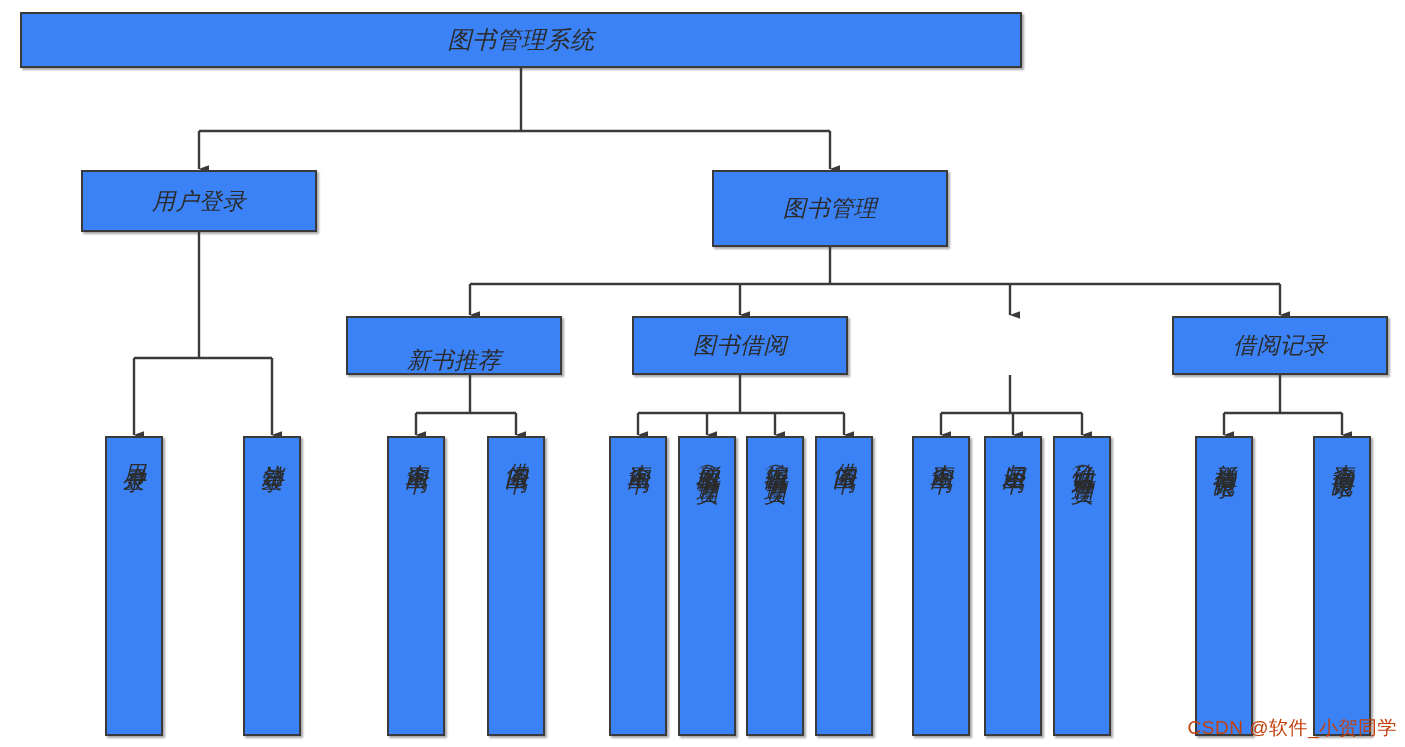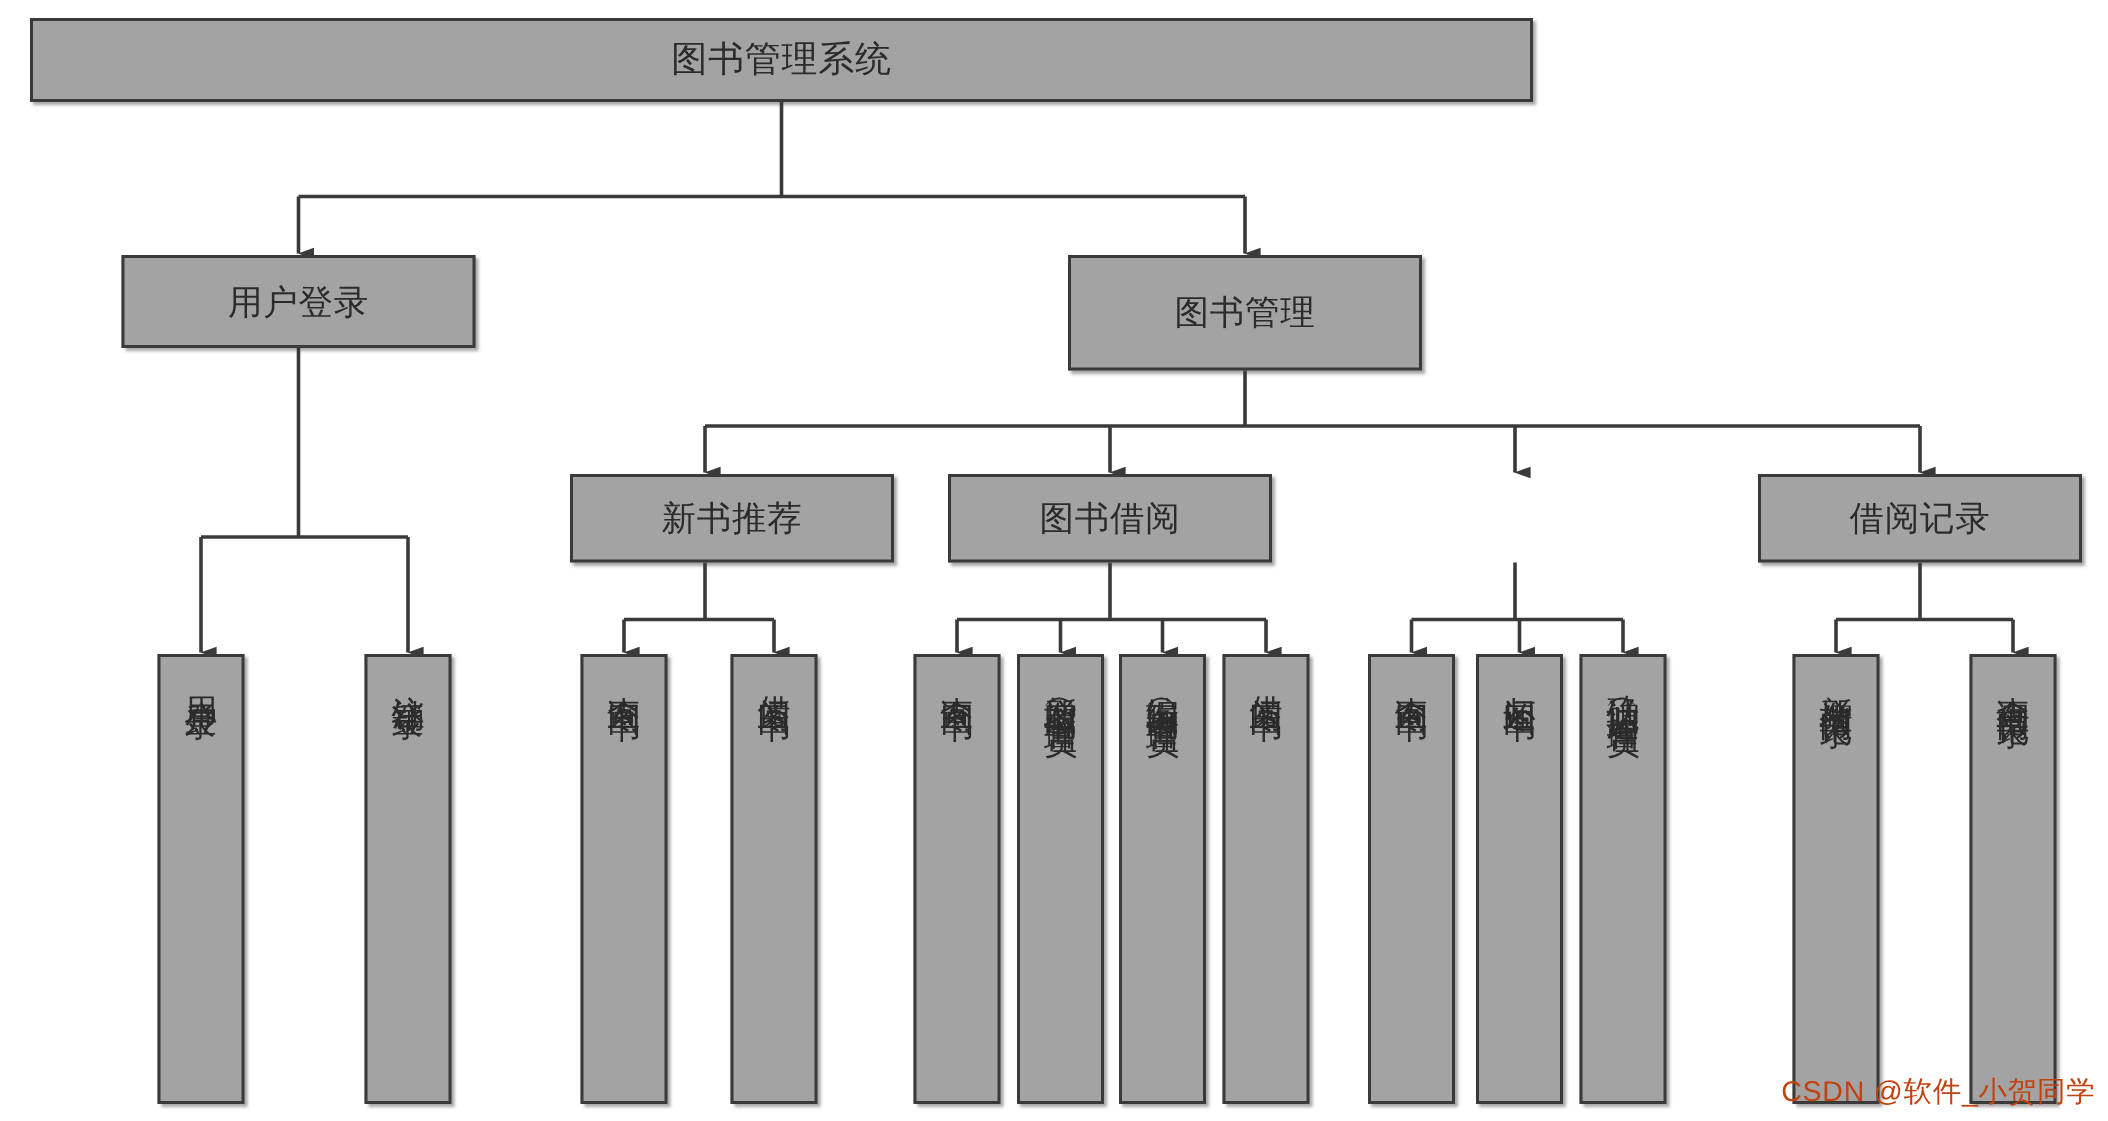--- a/index.html
+++ b/index.html
@@ -22,28 +22,29 @@
     position: absolute;
     left: 0;
     top: 0;
     width: 1405px;
     height: 747px;
     pointer-events: none;
   }
   .node {
     position: absolute;
     box-sizing: border-box;
-    background: #a3a3a3;
+    background: #3b82f6;
     border: 2px solid #3a3a3a;
     box-shadow: 2px 2px 2px rgba(60,60,60,0.45);
     display: flex;
     align-items: center;
     justify-content: center;
     color: #2b2b2b;
     z-index: 3;
+    font-style: italic;
   }
   .node .node-label {
     display: block;
     text-align: center;
     line-height: 1.15;
     letter-spacing: 0.5px;
   }
   
   .node.horiz .node-label {
     writing-mode: horizontal-tb;
@@ -127,21 +128,21 @@
     <span class="node-label">图书管理系统</span>
   </div>
 
   <div class="node horiz" style="left:81px; top:170px; width:236px; height:62px;">
     <span class="node-label">用户登录</span>
   </div>
   <div class="node horiz" style="left:712px; top:170px; width:236px; height:77px;">
     <span class="node-label">图书管理</span>
   </div>
 
-  <div class="node horiz" style="left:380px; top:316px; width:216px; height:59px;">
+  <div class="node horiz" style="left:346px; top:316px; width:216px; height:59px;align-items:flex-end;">
     <span class="node-label">新书推荐</span>
   </div>
   <div class="node horiz" style="left:632px; top:316px; width:216px; height:59px;">
     <span class="node-label">图书借阅</span>
   </div>
   <div class="node horiz" style="left:1172px; top:316px; width:216px; height:59px;">
     <span class="node-label">借阅记录</span>
   </div>
 
   <div class="node vert" style="left:105px; top:436px; width:58px; height:300px;">

